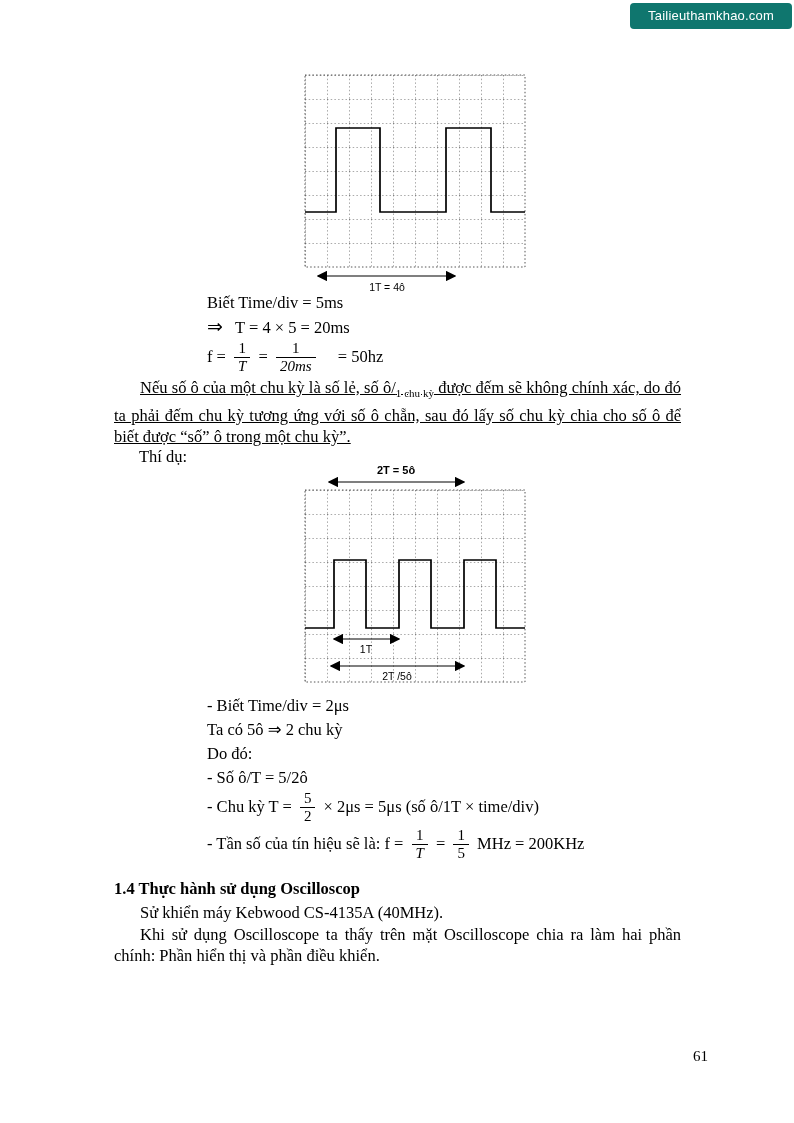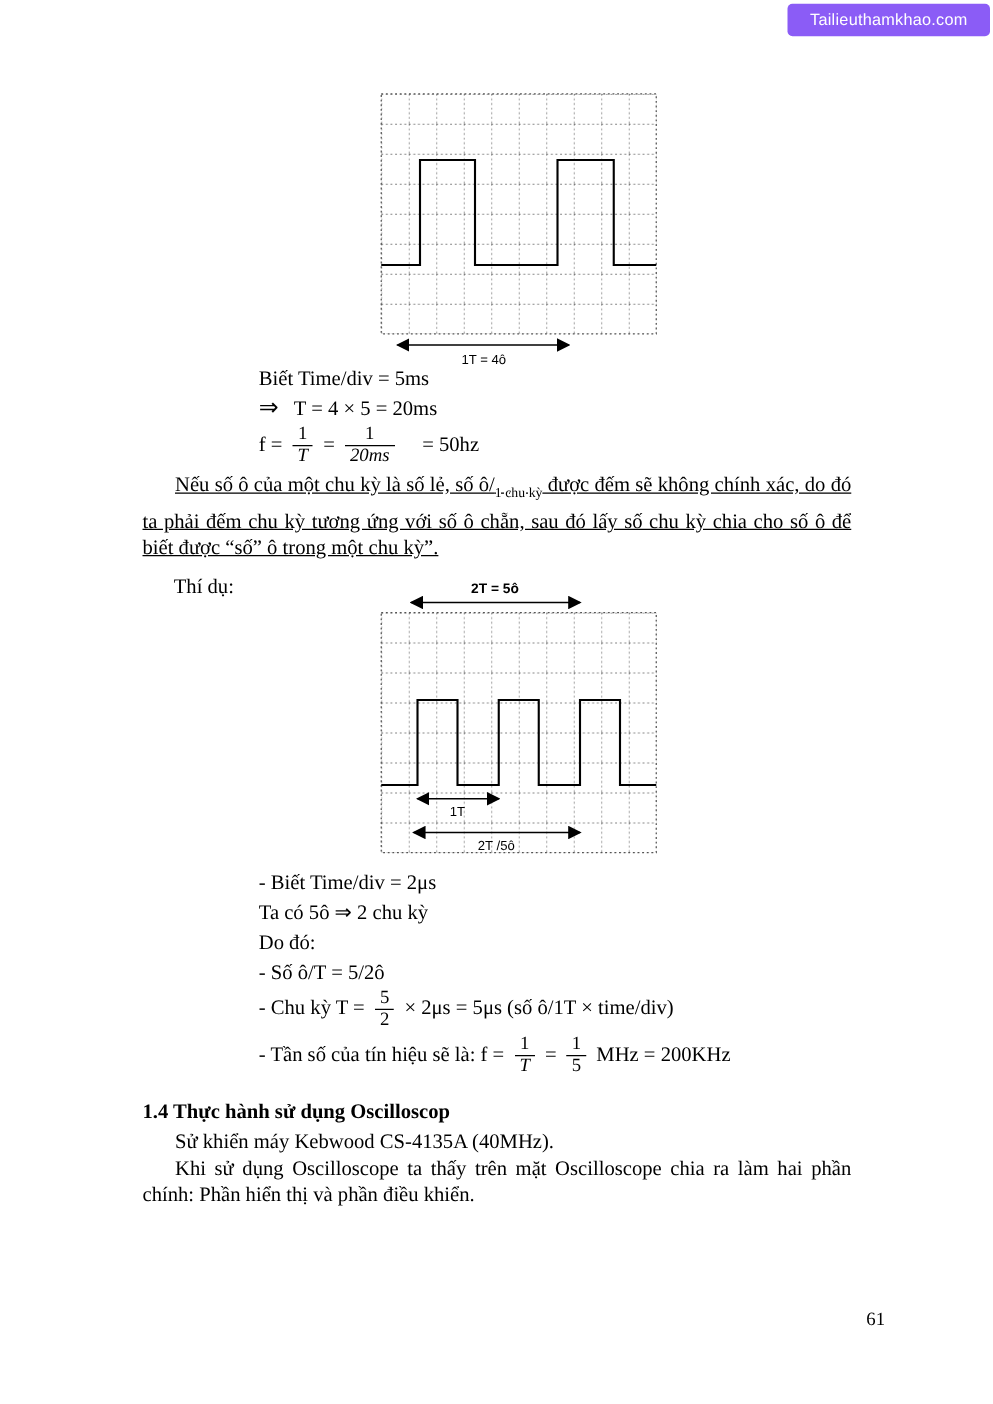--- a/index.html
+++ b/index.html
@@ -7,21 +7,21 @@
     position:relative;
     width:794px;height:1123px;
     background:#ffffff;
     font-family:"Liberation Serif", serif;
     font-size:16.5px;
     color:#000;
     overflow:hidden;
   }
   .badge{
     position:absolute;top:3px;right:2px;
-    background:#8b5cf6;color:#fff;
+    background:#0f766e;color:#fff;
     font-family:"Liberation Sans", sans-serif;
     font-size:13px;
     padding:5px 18px 6px 18px;
     border-radius:4px;
     letter-spacing:.2px;
   }
   .abs{position:absolute;}
   .calc{line-height:23px;white-space:nowrap;}
   .calc .row{margin:0 0 1px 0;}
   .fracrow{margin:6px 0 8px 0;}
@@ -82,21 +82,21 @@
         <span class="den it">20ms</span>
       </span>
       <span style="margin-left:14px;">= 50hz</span>
     </div>
   </div>
 
   <p class="abs para indent" style="left:114px;top:377px;margin:0;text-decoration:underline;">
     <span>Nếu số ô của một chu kỳ là số lẻ, số ô/</span><sub class="small">1 chu kỳ</sub><span> được đếm sẽ không chính xác, do đó ta phải đếm chu kỳ tương ứng với số ô chẵn, sau đó lấy số chu kỳ chia cho số ô để biết được “số” ô trong một chu kỳ”.</span>
   </p>
 
-  <div class="abs" style="left:139px;top:447px;margin-top:12px;">Thí dụ:</div>
+  <div class="abs" style="left:139px;top:447px;">Thí dụ:</div>
 
   <div class="abs" style="left:304px;top:455px;">
     <svg width="224" height="234" viewBox="0 0 224 234">
       <defs>
         <pattern id="grid2" width="22" height="24" patternUnits="userSpaceOnUse">
           <path d="M 0 0 H 22 M 0 0 V 24" fill="none" stroke="#555" stroke-width="1" stroke-dasharray="1.5 2.2"></path>
         </pattern>
         <marker id="ah2" viewBox="0 0 8 8" refX="7" refY="4" markerWidth="9" markerHeight="9" orient="auto-start-reverse">
           <path d="M0,0 L8,4 L0,8 z" fill="#000"></path>
         </marker>

